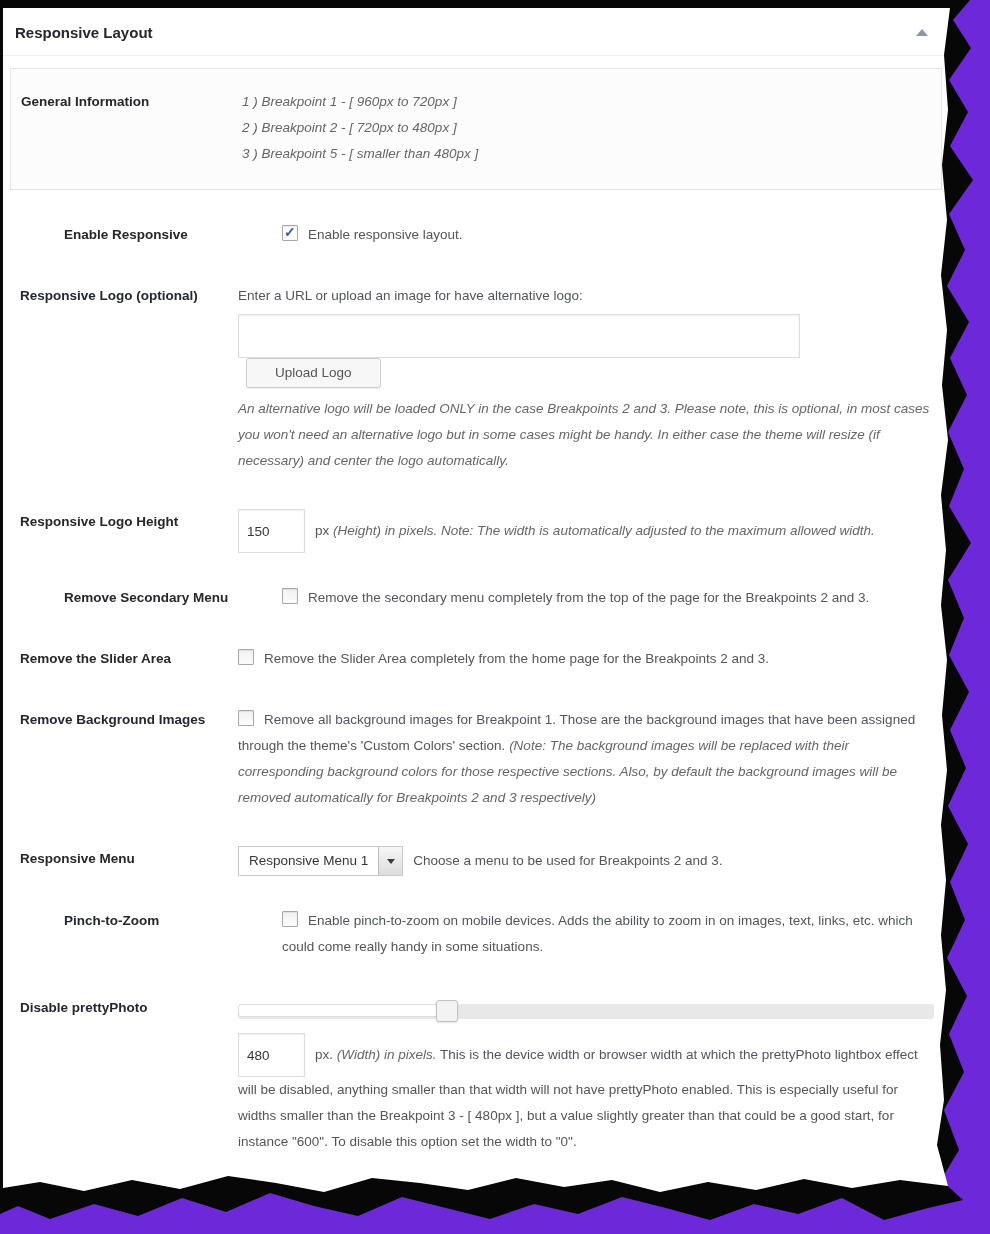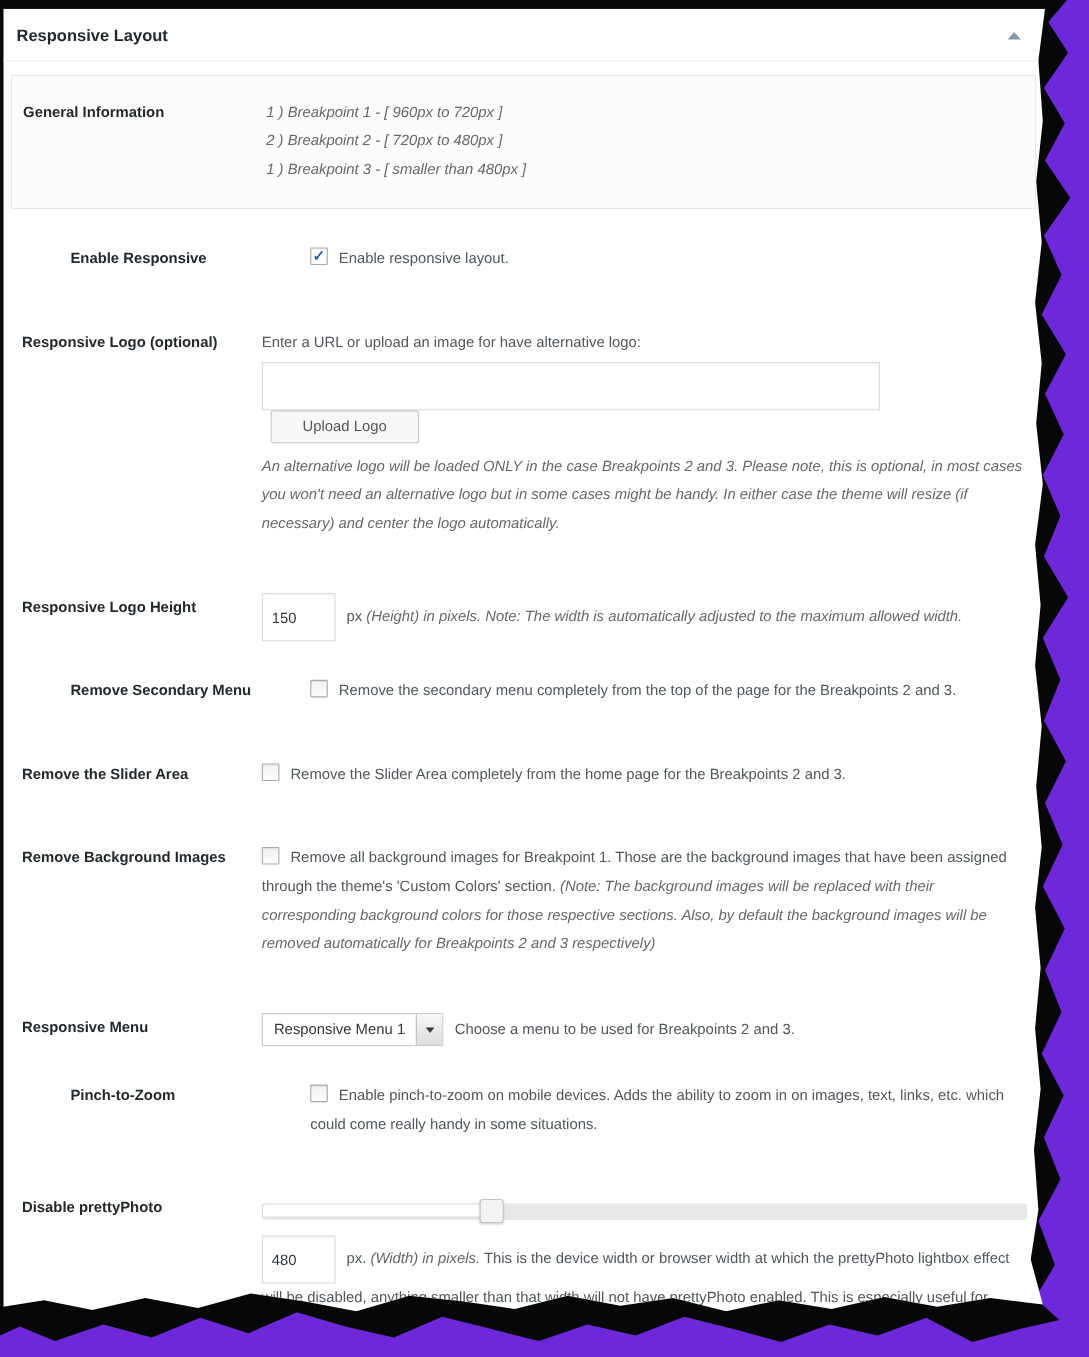--- a/index.html
+++ b/index.html
@@ -35,21 +35,21 @@
   }
   .info-box .label{flex:0 0 218px;}
   .label{font-weight:bold;color:#23282d;}
   .em{font-style:italic;color:#666;}
   .bp-line{padding-left:3px;}
 
   .row{display:flex;padding:0 18px 0 20px;box-sizing:border-box;}
   .row .label{flex:0 0 218px;}
   .ctl{flex:1;min-width:0;}
   .mt-md{margin-top:32px;margin-left:44px;}
-  .mt-lg{margin-top:50px;}
+  .mt-lg{margin-top:35px;}
   p{margin:0;}
 
   .cb{
     display:inline-block;width:14px;height:14px;border:1px solid #a8a8a8;border-radius:1px;
     background:linear-gradient(#f1f1f1,#fcfcfc);box-shadow:inset 0 1px 1px rgba(0,0,0,.08);
     vertical-align:-2px;margin-right:10px;position:relative;cursor:pointer;
   }
   .cb.checked{background:#fdfdfd;}
   .cb.checked::after{
     content:"\2713";position:absolute;left:1px;top:-1px;
@@ -111,21 +111,21 @@
         <span class="toggle">
           <span class="arrow-up"></span>
         </span>
       </div>
 
       <div class="info-box">
         <div class="label">General Information</div>
         <div class="ctl em">
           <p class="bp-line"> 1 ) Breakpoint 1 - [ 960px to 720px ]</p>
           <p class="bp-line"> 2 ) Breakpoint 2 - [ 720px to 480px ]</p>
-          <p class="bp-line"> 1 ) Breakpoint 3 - [ smaller than 480px ]</p>
+          <p class="bp-line"> 3 ) Breakpoint 5 - [ smaller than 480px ]</p>
         </div>
       </div>
 
       <div class="row mt-md">
         <div class="label">Enable Responsive</div>
         <div class="ctl">
           <p><span class="cb checked"></span><span>Enable responsive layout.</span></p>
         </div>
       </div>
 

